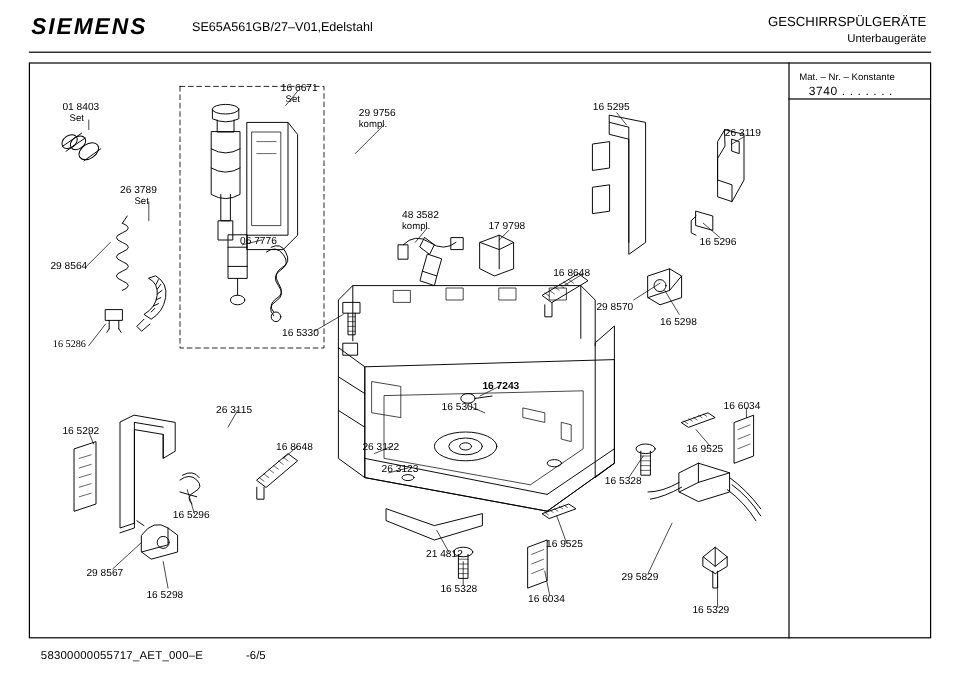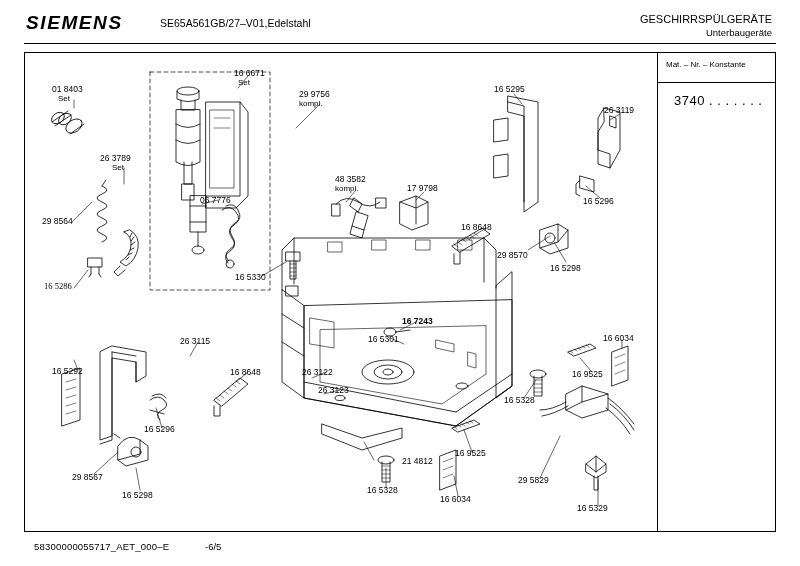--- a/index.html
+++ b/index.html
@@ -93,24 +93,23 @@
     left: 666px;
     top: 60px;
     font-size: 8px;
     white-space: nowrap;
     text-align: center;
   }
   .box-sub {
     position: absolute;
     left: 674px;
     top: 71px;
-    font-size: 13px;
+    font-size: 10px;
     white-space: nowrap;
     letter-spacing: 0.5px;
-    margin-top: 22px;
   }
   
   .footer-id {
     position: absolute;
     left: 34px;
     top: 541px;
     font-size: 9.5px;
     letter-spacing: 0.2px;
   }
   .footer-page {
@@ -454,33 +453,33 @@
   <div class="lbl" style="left:583px; top:196px;">16 5296</div>
 
   <div class="lbl" style="left:461px; top:222px;">16 8648</div>
   <div class="lbl" style="left:497px; top:250px;">29 8570</div>
   <div class="lbl" style="left:550px; top:263px;">16 5298</div>
 
   <div class="lbl" style="left:402px; top:316px;font-weight:bold;">16 7243</div>
   <div class="lbl" style="left:368px; top:334px;">16 5301</div>
 
   <div class="lbl" style="left:180px; top:336px;">26 3115</div>
-  <div class="lbl" style="left:52px;  top:354px;margin-top:12px;">16 5292</div>
+  <div class="lbl" style="left:52px;  top:354px;">16 5292</div>
   <div class="lbl" style="left:230px; top:367px;">16 8648</div>
   <div class="lbl" style="left:302px; top:367px;">26 3122</div>
   <div class="lbl" style="left:318px; top:385px;">26 3123</div>
 
   <div class="lbl" style="left:603px; top:333px;">16 6034</div>
   <div class="lbl" style="left:572px; top:369px;">16 9525</div>
   <div class="lbl" style="left:504px; top:395px;">16 5328</div>
 
   <div class="lbl" style="left:144px; top:424px;">16 5296</div>
   <div class="lbl" style="left:72px;  top:472px;">29 8567</div>
   <div class="lbl" style="left:122px; top:490px;">16 5298</div>
 
-  <div class="lbl" style="left:355px; top:456px;margin-left:47px;">21 4812</div>
+  <div class="lbl" style="left:355px; top:456px;">21 4812</div>
   <div class="lbl" style="left:455px; top:448px;">16 9525</div>
   <div class="lbl" style="left:367px; top:485px;">16 5328</div>
   <div class="lbl" style="left:440px; top:494px;">16 6034</div>
   <div class="lbl" style="left:518px; top:475px;">29 5829</div>
   <div class="lbl" style="left:577px; top:503px;">16 5329</div>
 
 </div>
 
 </body></html>

